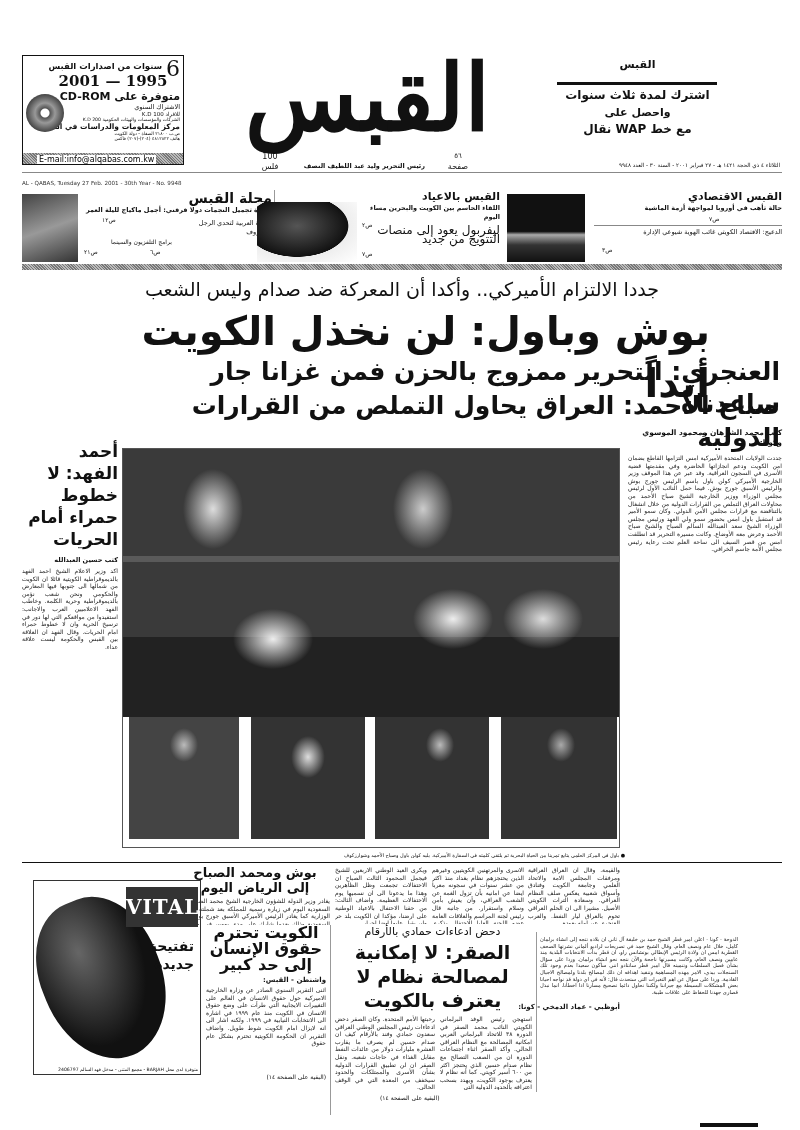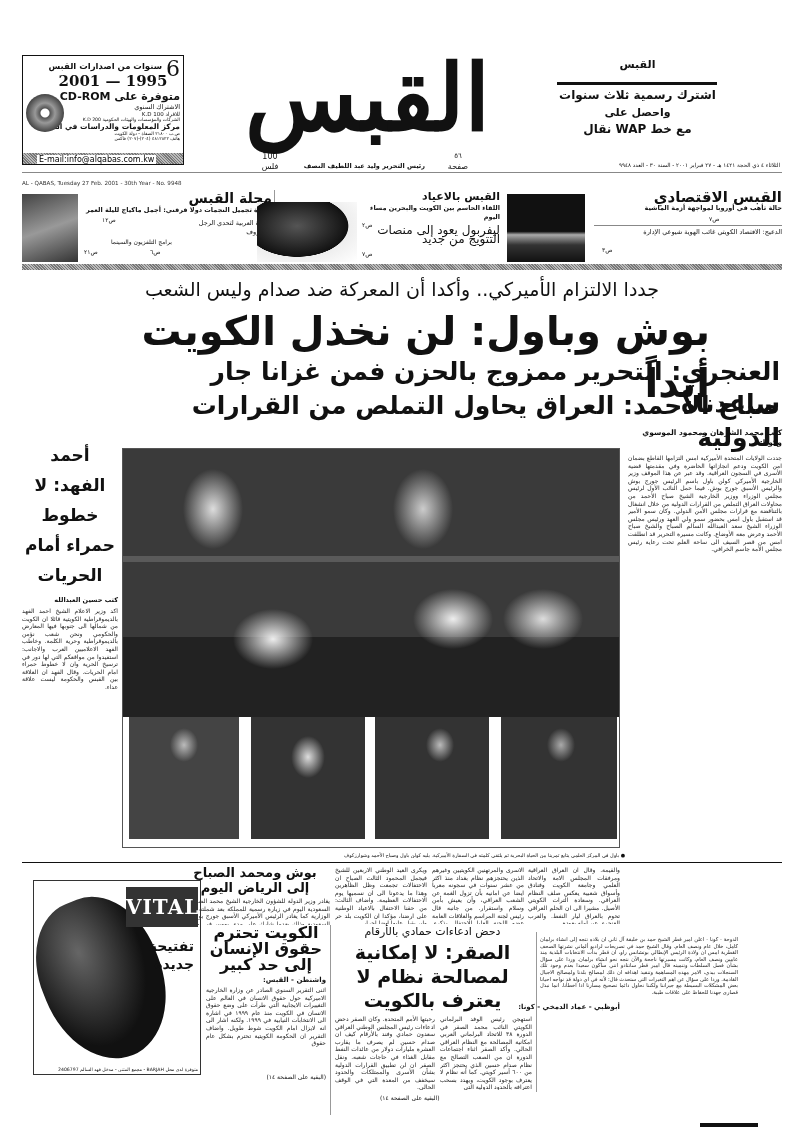--- a/index.html
+++ b/index.html
@@ -40,21 +40,21 @@
 
   <div class="abs ctr" style="left:255px;top:152px;width:30px;font-size:8px;">100</div>
   <div class="abs ctr" style="left:255px;top:162px;width:30px;font-size:8px;">فلس</div>
   <div class="abs ctr" style="left:443px;top:152px;width:30px;font-size:7px;">٥٦</div>
   <div class="abs ctr" style="left:440px;top:162px;width:36px;font-size:8px;">صفحة</div>
   <div class="abs rtl" style="left:300px;top:162px;width:125px;font-size:6.5px;font-weight:bold;">رئيس التحرير وليد عبد اللطيف النصف</div>
 
   <div class="abs" style="left:555px;top:55px;width:165px;height:100px;">
     <div class="abs rtl bold" style="left:0;top:3px;width:100%;text-align:center;font-size:11px;">القبس</div>
     <div class="abs rule" style="left:2px;top:27px;width:160px;height:3px;"></div>
-    <div class="abs ctr bold" style="left:0;top:33px;width:100%;font-size:12px;">اشترك رسمية ثلاث سنوات</div>
+    <div class="abs ctr bold" style="left:0;top:33px;width:100%;font-size:12px;">اشترك لمدة ثلاث سنوات</div>
     <div class="abs ctr bold" style="left:0;top:51px;width:100%;font-size:11px;">واحصل على</div>
     <div class="abs ctr bold" style="left:0;top:67px;width:100%;font-size:12px;">نقال WAP مع خط</div>
   </div>
 
   <div class="abs rtl" style="left:480px;top:162px;width:300px;font-size:5.6px;">الثلاثاء ٤ ذي الحجة ١٤٢١ هـ - ٢٧ فبراير ٢٠٠١ - السنة ٣٠ - العدد ٩٩٤٨</div>
   <div class="abs rule" style="left:22px;top:172px;width:760px;height:1px;background:#888;"></div>
   <div class="abs" style="left:22px;top:180px;font-size:5.6px;color:#333;">AL - QABAS, Tuesday 27 Feb. 2001 - 30th Year - No. 9948</div>
 </div>
 
 <div class="abs" style="left:22px;top:190px;width:760px;height:82px;">
@@ -75,37 +75,37 @@
   <div class="abs rtl" style="left:338px;top:0;width:140px;height:72px;">
     <div class="bold" style="font-size:11px;line-height:14px;">القبس بالاعياد</div>
     <div style="font-size:6.5px;line-height:9px;font-weight:bold;">اللقاء الحاسم بين الكويت والبحرين مساء اليوم</div>
     <div class="abs" style="left:2px;top:31px;font-size:6px;">ص٢</div>
     <div style="font-size:12px;line-height:9px;margin-top:4px;font-weight:normal;">ليفربول يعود إلى منصات التتويج من جديد</div>
     <div class="abs" style="left:2px;top:60px;font-size:6px;">ص٧</div>
   </div>
 
   <div class="abs photo" style="left:485px;top:4px;width:78px;height:68px;background:linear-gradient(180deg,#111 0 55%,#aaa 60%,#333 75%,#111);"></div>
   <div class="abs rtl" style="left:572px;top:0;width:188px;height:72px;">
-    <div class="bold" style="font-size:15px;line-height:14px;">القبس الاقتصادي</div>
+    <div class="bold" style="font-size:11px;line-height:14px;">القبس الاقتصادي</div>
     <div style="font-size:6.5px;line-height:9px;font-weight:bold;">حالة تأهب في أوروبا لمواجهة أزمة الماشية</div>
     <div class="abs" style="left:115px;top:25px;font-size:6px;">ص٧</div>
     <div style="height:1px;background:#888;margin:12px 0 2px;"></div>
     <div style="font-size:6.5px;line-height:9px;font-weight:normal;">الدعيج: الاقتصاد الكويتي غائب الهوية شيوعي الإدارة</div>
     <div class="abs" style="left:8px;top:56px;font-size:6px;">ص٣</div>
   </div>
   <div class="abs grey" style="left:0;top:74px;width:760px;height:6px;"></div>
 </div>
 
 <div class="abs ctr" style="left:22px;top:278px;width:760px;font-size:19px;letter-spacing:2px;direction:rtl;">جددا الالتزام الأميركي.. وأكدا أن المعركة ضد صدام وليس الشعب</div>
 <div class="abs ctr bold" style="left:110px;top:305px;width:600px;font-size:40px;line-height:52px;direction:rtl;text-align:right;">بوش وباول: لن نخذل الكويت أبداً</div>
 <div class="abs rtl bold" style="left:120px;top:356px;width:660px;font-size:25px;line-height:32px;">العنجري: التحرير ممزوج بالحزن فمن غزانا جار ساعدناه</div>
 <div class="abs rtl bold" style="left:120px;top:390px;width:660px;font-size:25px;line-height:32px;">صباح الأحمد: العراق يحاول التملص من القرارات الدولية</div>
 
 <div class="abs rtl" style="left:22px;top:440px;width:96px;height:420px;">
-  <div class="bold" style="font-size:17px;line-height:30px;text-align:center;">أحمد الفهد: لا خطوط حمراء أمام الحريات</div>
+  <div class="bold" style="font-size:17px;line-height:22px;">أحمد الفهد: لا خطوط حمراء أمام الحريات</div>
   <div class="bold" style="font-size:6.5px;margin-top:6px;">كتب حسين العبدالله</div>
   <div class="txt" style="height:310px;margin-top:3px;">اكد وزير الاعلام الشيخ احمد الفهد بالديموقراطية الكويتية قائلا ان الكويت من شمالها الى جنوبها فيها المعارض والحكومي ونحن شعب نؤمن بالديموقراطية وحرية الكلمة. وخاطب الفهد الاعلاميين العرب والاجانب: استفيدوا من مواقعكم التي لها دور في ترسيخ الحرية وان لا خطوط حمراء امام الحريات. وقال الفهد ان العلاقة بين القبس والحكومة ليست علاقة عداء.</div>
 </div>
 
 <div class="abs" style="left:122px;top:448px;width:498px;height:400px;border:1px solid #555;">
   <div class="abs photo" style="left:0;top:0;width:496px;height:268px;background:
     linear-gradient(180deg,transparent 0 40%,#5a5a5a 40% 42%,transparent 42%),
     radial-gradient(ellipse 30px 40px at 90px 60px,#ddd,transparent),
     radial-gradient(ellipse 30px 40px at 300px 60px,#ccc,transparent),
     radial-gradient(ellipse 40px 30px at 330px 170px,#eee,transparent),

